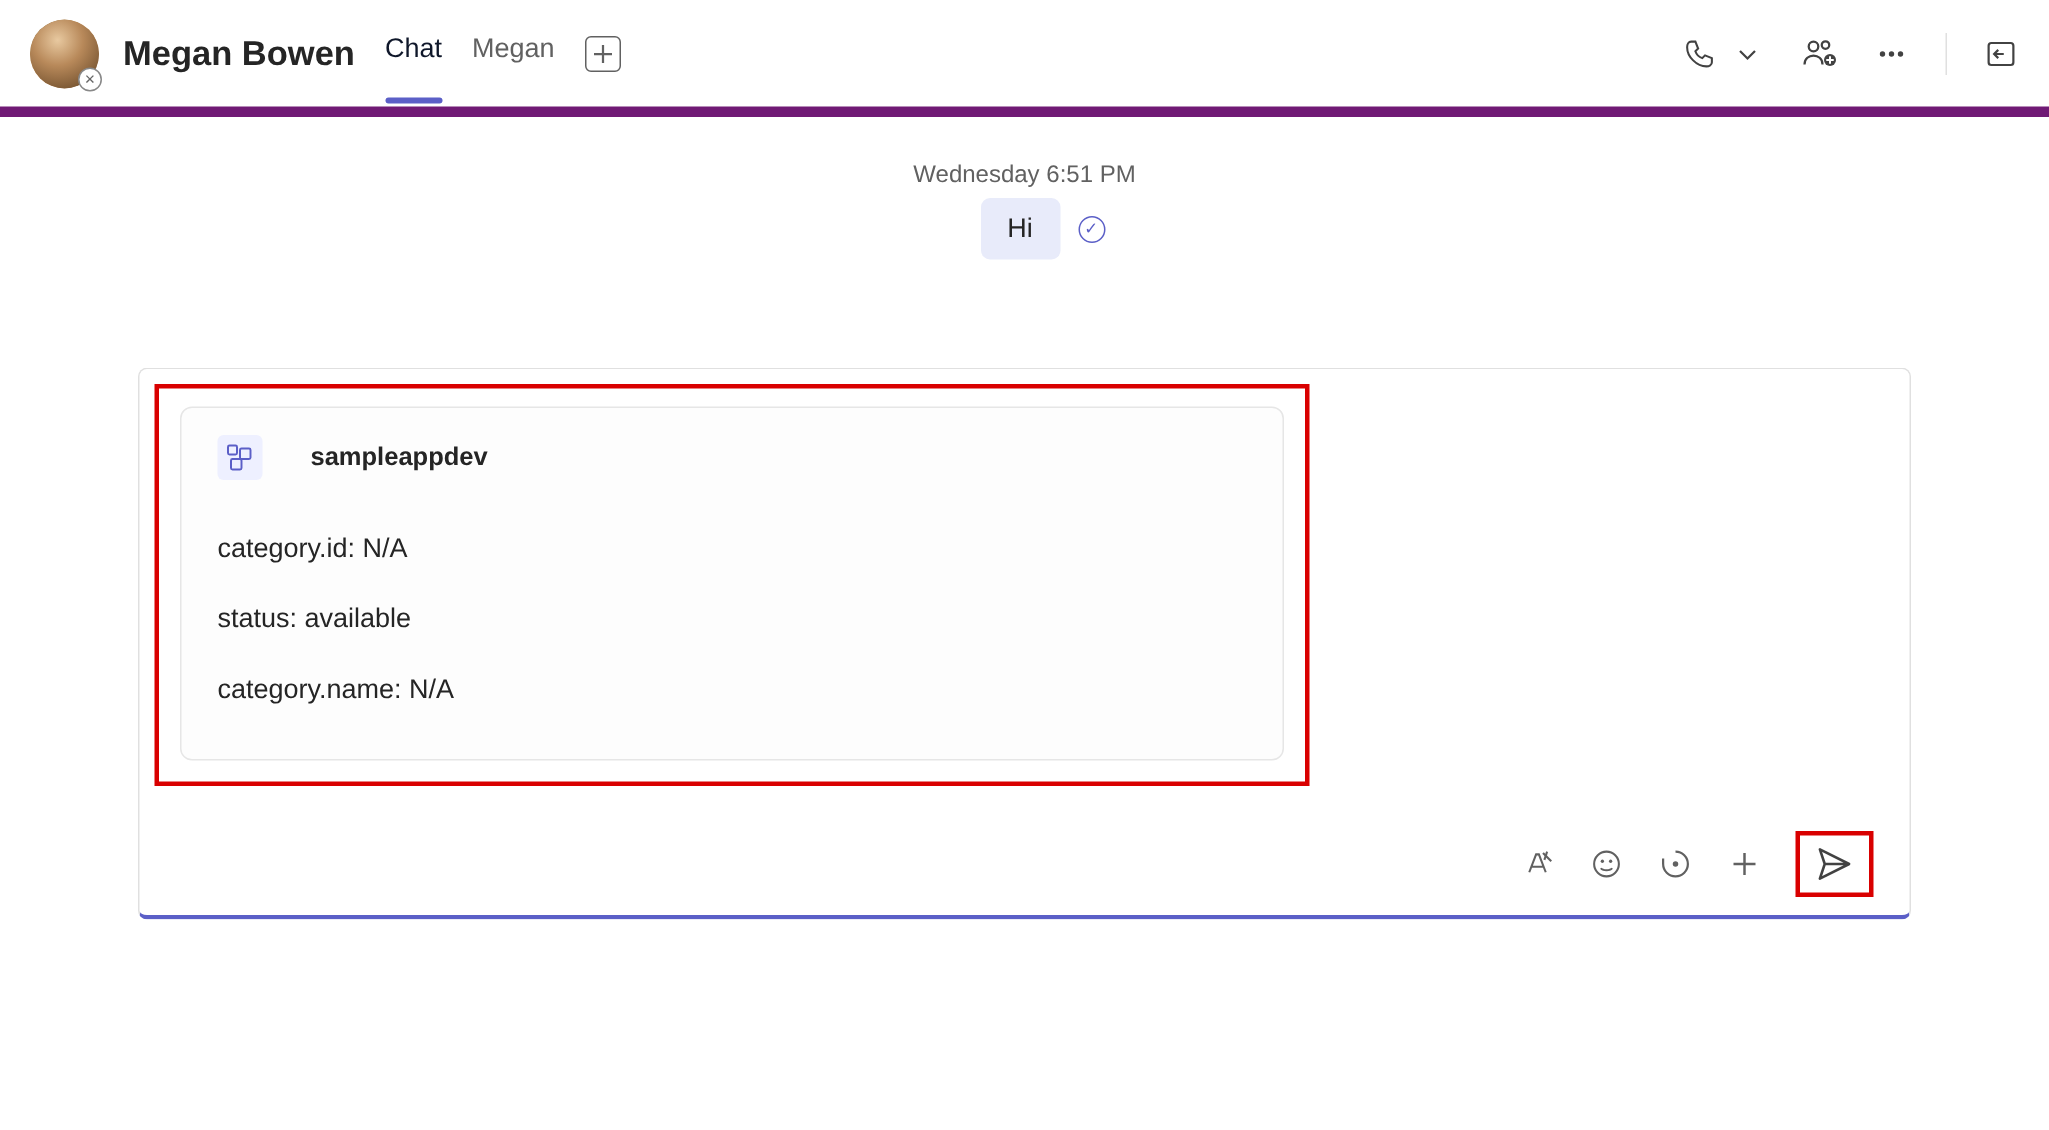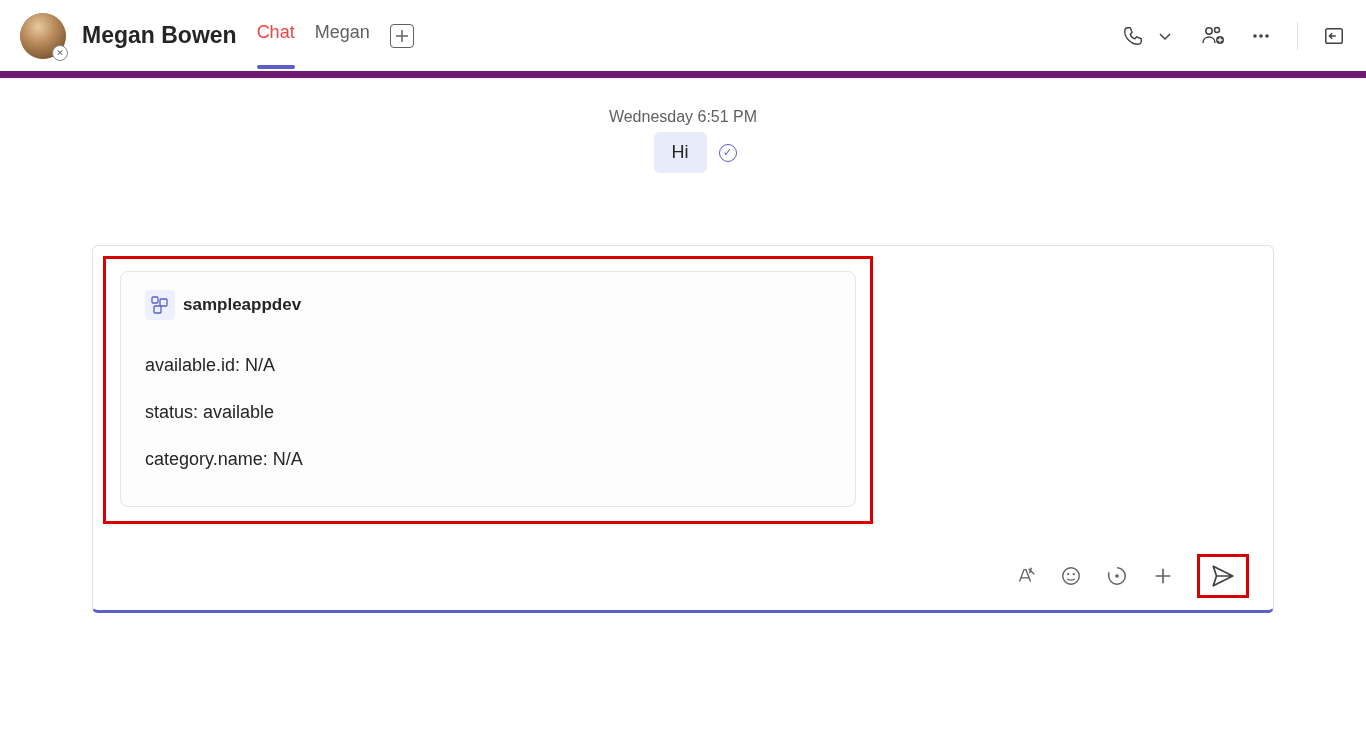--- a/index.html
+++ b/index.html
@@ -67,21 +67,21 @@
       gap: 20px;
       flex: 1;
     }
     .contact-name {
       font-size: 23px;
       font-weight: 700;
       color: #252525;
     }
     .tab {
       font-size: 18px;
-      color: #ef4444;
+      color: #0f172a;
       padding-bottom: 6px;
       cursor: pointer;
       position: relative;
     }
     .tab.active::after {
       content: "";
       position: absolute;
       bottom: -20px;
       left: 0;
       right: 0;
@@ -185,21 +185,21 @@
     }
     .card {
       background: #fdfdfd;
       border: 1px solid #e6e6e6;
       border-radius: 8px;
       padding: 18px 24px 24px 24px;
     }
     .card-header {
       display: flex;
       align-items: center;
-      gap: 8px;
+      gap: 32px;
       margin-bottom: 22px;
     }
     .card-icon {
       width: 30px;
       height: 30px;
       background: #eef0ff;
       border-radius: 4px;
       display: flex;
       align-items: center;
       justify-content: center;
@@ -306,21 +306,21 @@
         <div class="card-icon">
           <svg width="18" height="18" viewBox="0 0 18 18">
             <rect x="1" y="1" width="6" height="6" rx="1" fill="none" stroke="#5b5fc7" stroke-width="1.3"></rect>
             <rect x="9" y="3" width="7" height="7" rx="1" fill="none" stroke="#5b5fc7" stroke-width="1.3"></rect>
             <rect x="3" y="10" width="7" height="7" rx="1" fill="none" stroke="#5b5fc7" stroke-width="1.3"></rect>
           </svg>
         </div>
         <div class="card-title">sampleappdev</div>
       </div>
       <div class="card-body">
-        <div>available.id: N/A</div>
+        <div>category.id: N/A</div>
         <div>status: available</div>
         <div>category.name: N/A</div>
       </div>
     </div>
   </div>
   <div class="compose-toolbar">
     <span class="icon-btn">
       <svg width="22" height="22" viewBox="0 0 24 24">
         <path d="M6 18 L11 5 L13 5 L18 18 M8 14 L16 14" fill="none" stroke="#616161" stroke-width="1.5"></path>
         <path d="M16 4 L22 10" stroke="#616161" stroke-width="1.5"></path>

